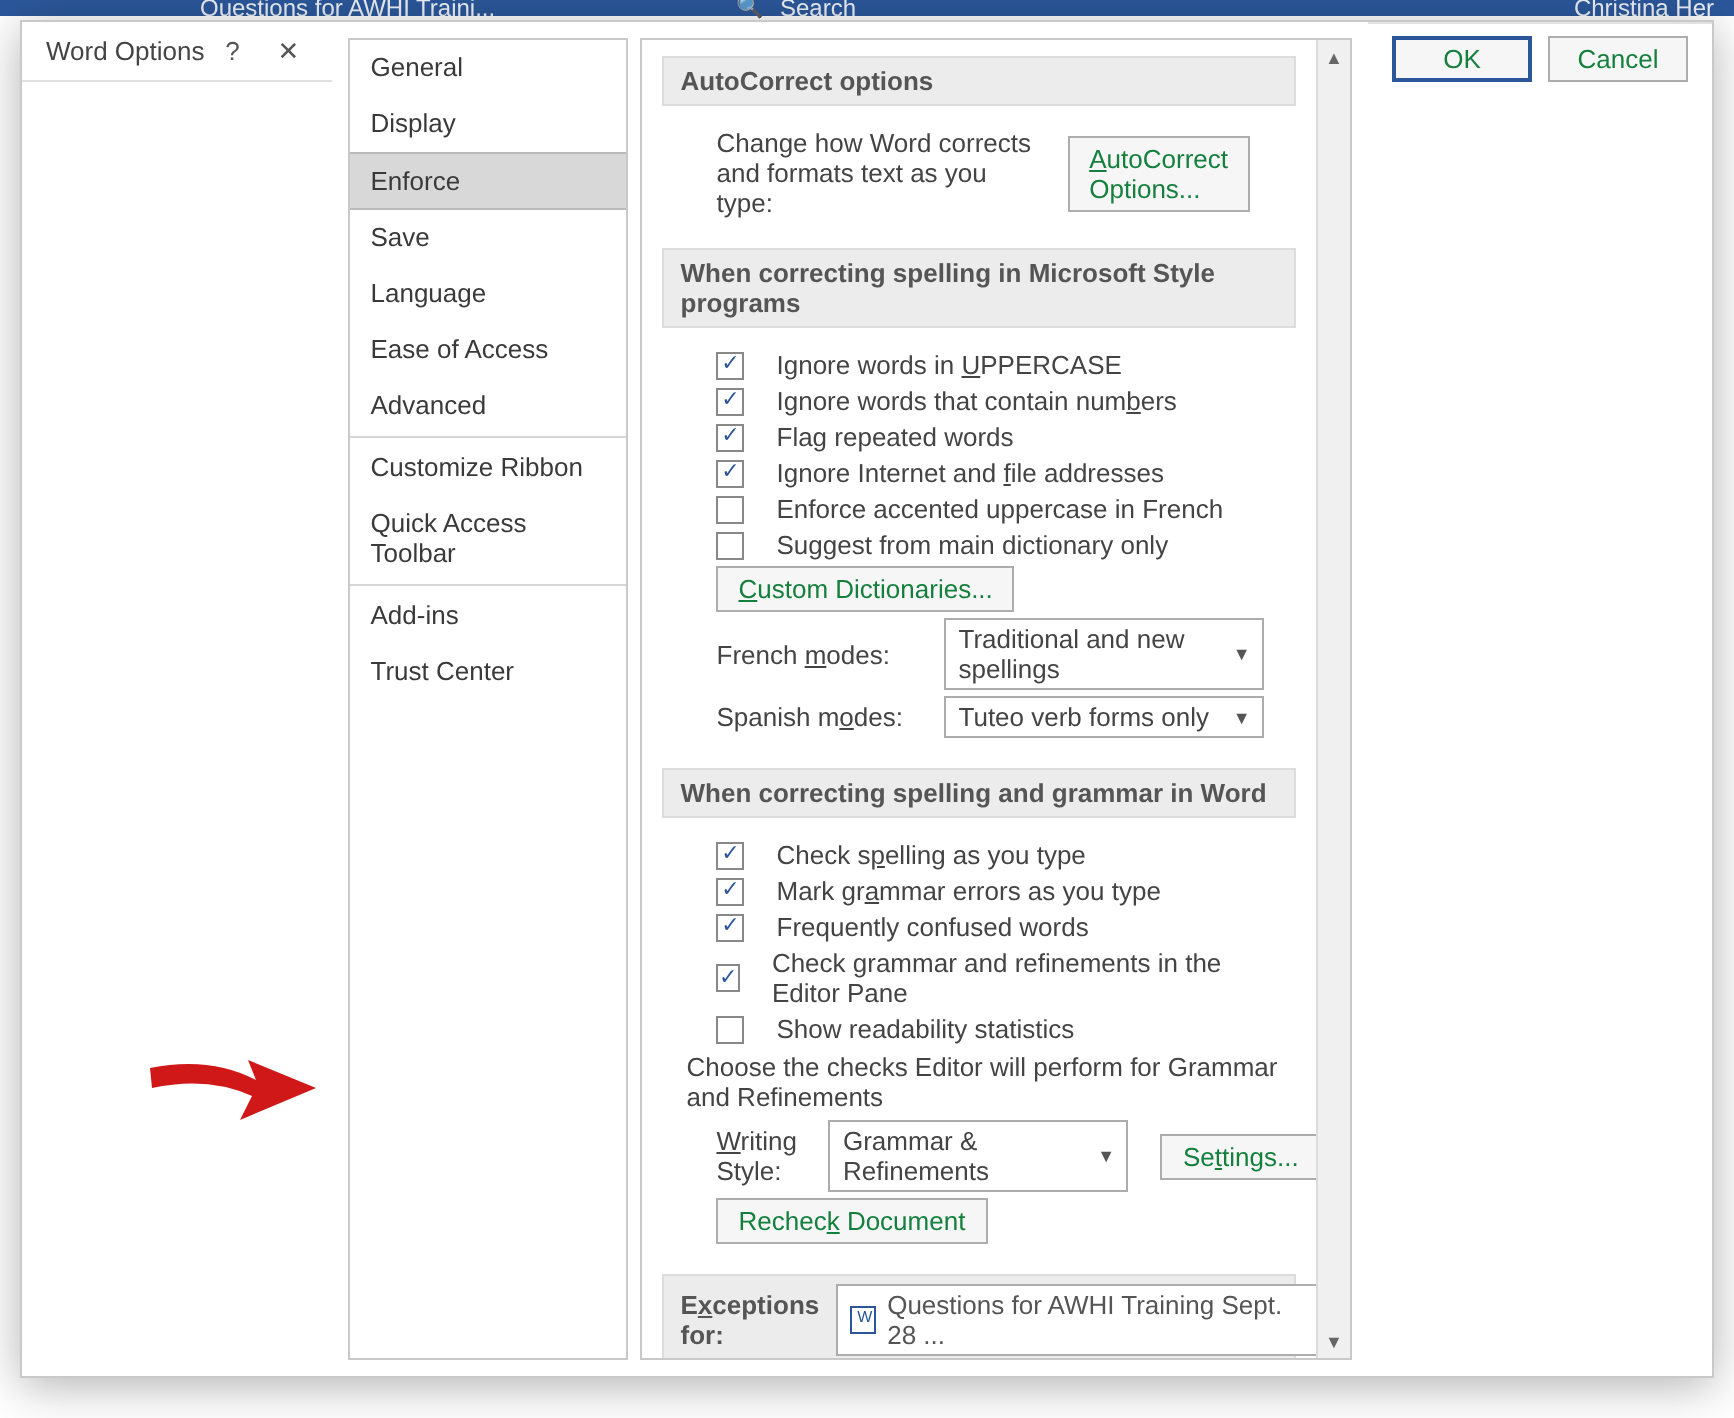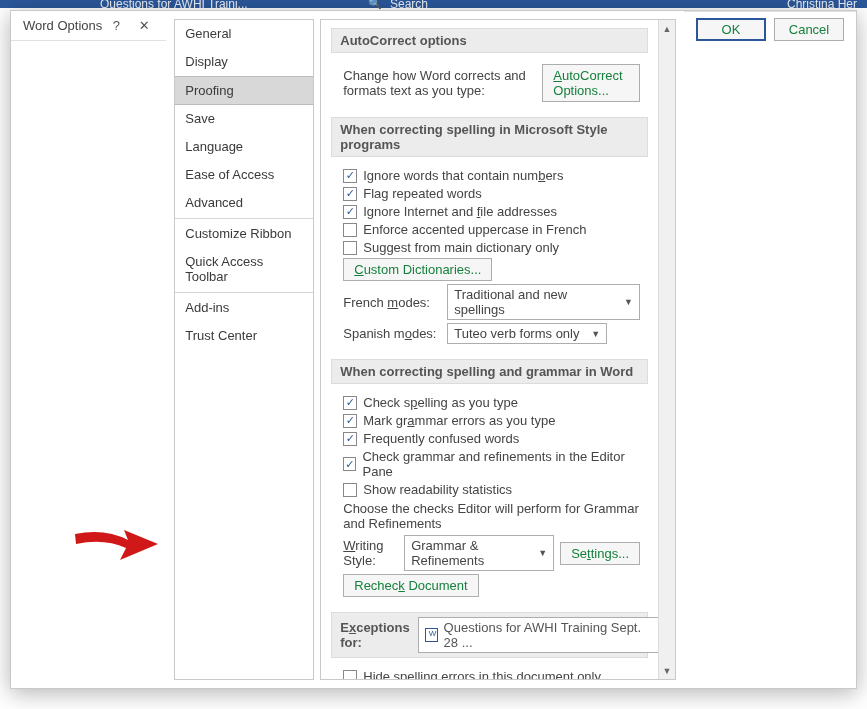--- a/index.html
+++ b/index.html
@@ -111,22 +111,22 @@
   font-weight: 600;
   color: #555;
   margin-top: 8px;
 }
 .section-body {
   padding: 8px 8px 4px 12px;
 }
 .row {
   display: flex;
   align-items: center;
-  margin: 3px 0;
-  gap: 6px;
+  margin: 3px 15px;
+  gap: 16px;
 }
 .check {
   width: 14px; height: 14px;
   border: 1px solid #888;
   display: inline-flex;
   align-items: center; justify-content: center;
   font-size: 11px; line-height: 1;
   color: #2b579a;
   background: #fff;
 }
@@ -204,21 +204,21 @@
     <span class="dialog-title">Word Options</span>
     <div class="titlebar-btn">?</div>
     <div class="titlebar-btn">✕</div>
   </div>
 
   <div class="dialog-body">
 
     <div class="side-nav">
       <div class="side-item">General</div>
       <div class="side-item">Display</div>
-      <div class="side-item sel">Proofing</div>
+      <div class="side-item sel">Enforce</div>
       <div class="side-item">Save</div>
       <div class="side-item">Language</div>
       <div class="side-item">Ease of Access</div>
       <div class="side-item">Advanced</div>
       <div class="side-sep"></div>
       <div class="side-item">Customize Ribbon</div>
       <div class="side-item">Quick Access Toolbar</div>
       <div class="side-sep"></div>
       <div class="side-item">Add-ins</div>
       <div class="side-item">Trust Center</div>
@@ -232,20 +232,24 @@
           <div class="row">
             <span class="plain-text">Change how Word corrects and formats text as you type:</span>
             <span class="btn"><span class="u">A</span><span>utoCorrect Options...</span></span>
           </div>
         </div>
 
         <div class="section-head">When correcting spelling in Microsoft Style programs</div>
         <div class="section-body">
           <div class="row">
               <span class="check checked"></span>
+              <span class="plain-text">Ignore words in <span class="u">U</span>PPERCASE</span>
+            </div>
+          <div class="row">
+              <span class="check checked"></span>
               <span class="plain-text">Ignore words that contain num<span class="u">b</span>ers</span>
             </div>
           <div class="row">
               <span class="check checked"></span>
               <span class="plain-text">Flag repeated words</span>
             </div>
           <div class="row">
               <span class="check checked"></span>
               <span class="plain-text">Ignore Internet and <span class="u">f</span>ile addresses</span>
             </div>

